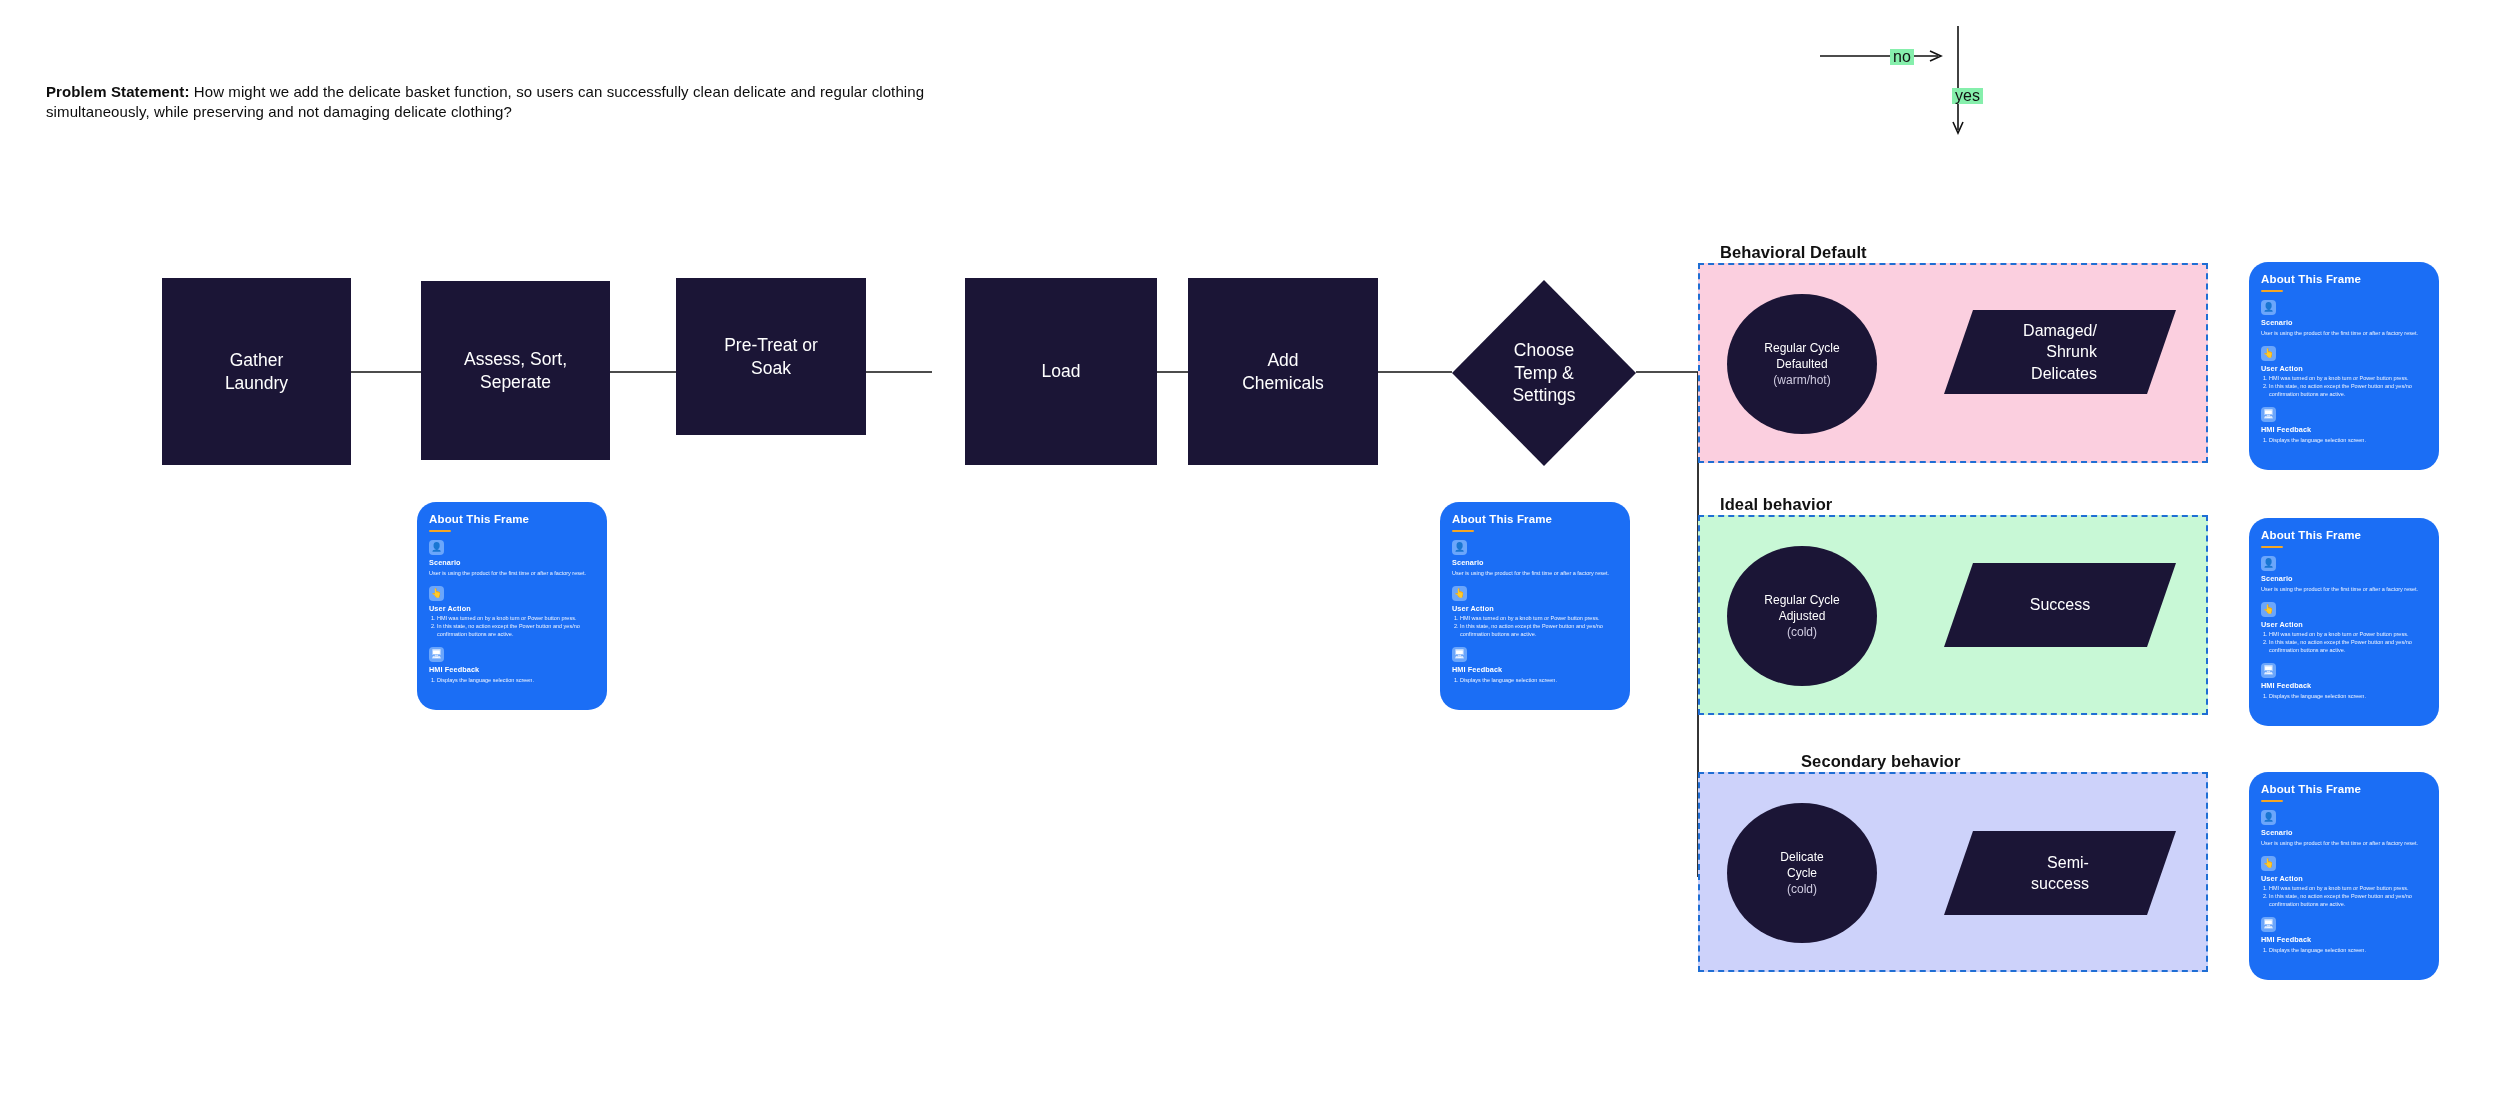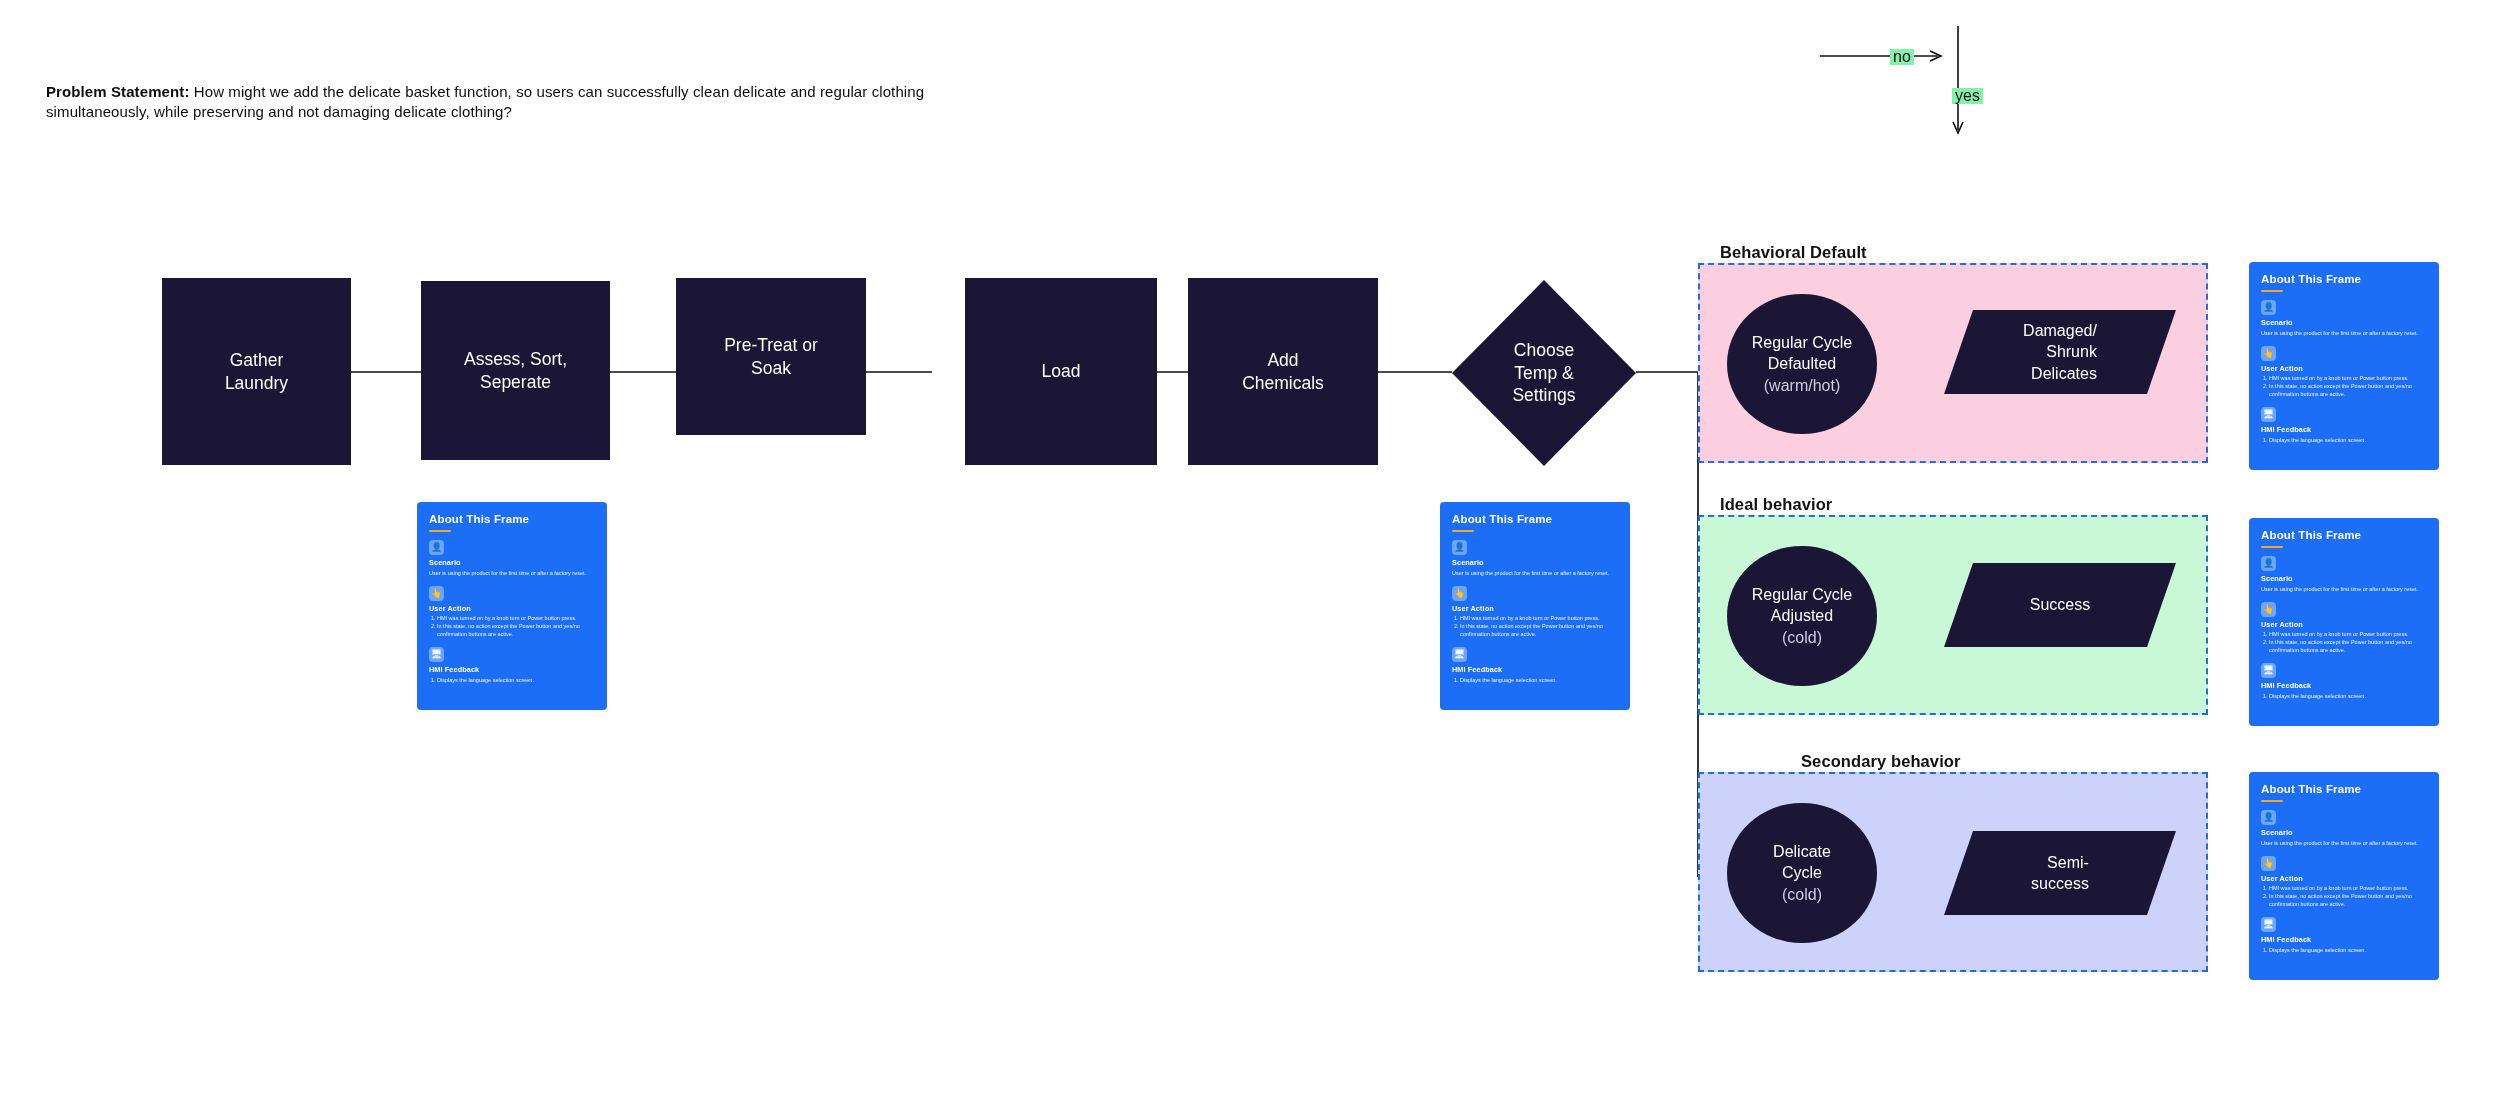--- a/index.html
+++ b/index.html
@@ -54,33 +54,33 @@
   
   .panel-title{
     position:absolute;font-size:16.5px;font-weight:700;color:#111;letter-spacing:.1px;
   }
   .panel{
     position:absolute;border:2.5px dashed #1f6ed4;box-sizing:border-box;
   }
   .circle{
     position:absolute;border-radius:50%;background:#1b1536;color:#fff;
     display:flex;align-items:center;justify-content:center;text-align:center;
-    font-size:16px;line-height:1.34;
+    font-size:12px;line-height:1.34;
   }
   .circle .sub{color:#cfcbe0;}
   .para{
     position:absolute;background:#1b1536;color:#fff;
     display:flex;align-items:center;justify-content:center;text-align:right;
     font-size:16px;line-height:1.34;white-space:pre-line;
     clip-path:polygon(12.5% 0,100% 0,87.5% 100%,0 100%);
   }
 
   
   .card{
-    position:absolute;background:#1b6ef5;border-radius:4px;
+    position:absolute;background:#1b6ef5;border-radius:19px;
     box-sizing:border-box;padding:11px 12px 9px 12px;overflow:hidden;
     color:#ffffff;
   }
   .card-title{
     font-size:11.5px;font-weight:700;letter-spacing:.15px;line-height:1.1;
     margin:0 0 4px 0;
   }
   .card-rule{width:22px;height:2.6px;background:#f5a623;border-radius:2px;margin-bottom:8px;}
   .card-icon{
     width:15px;height:15px;border-radius:4px;background:#6ba6fb;

